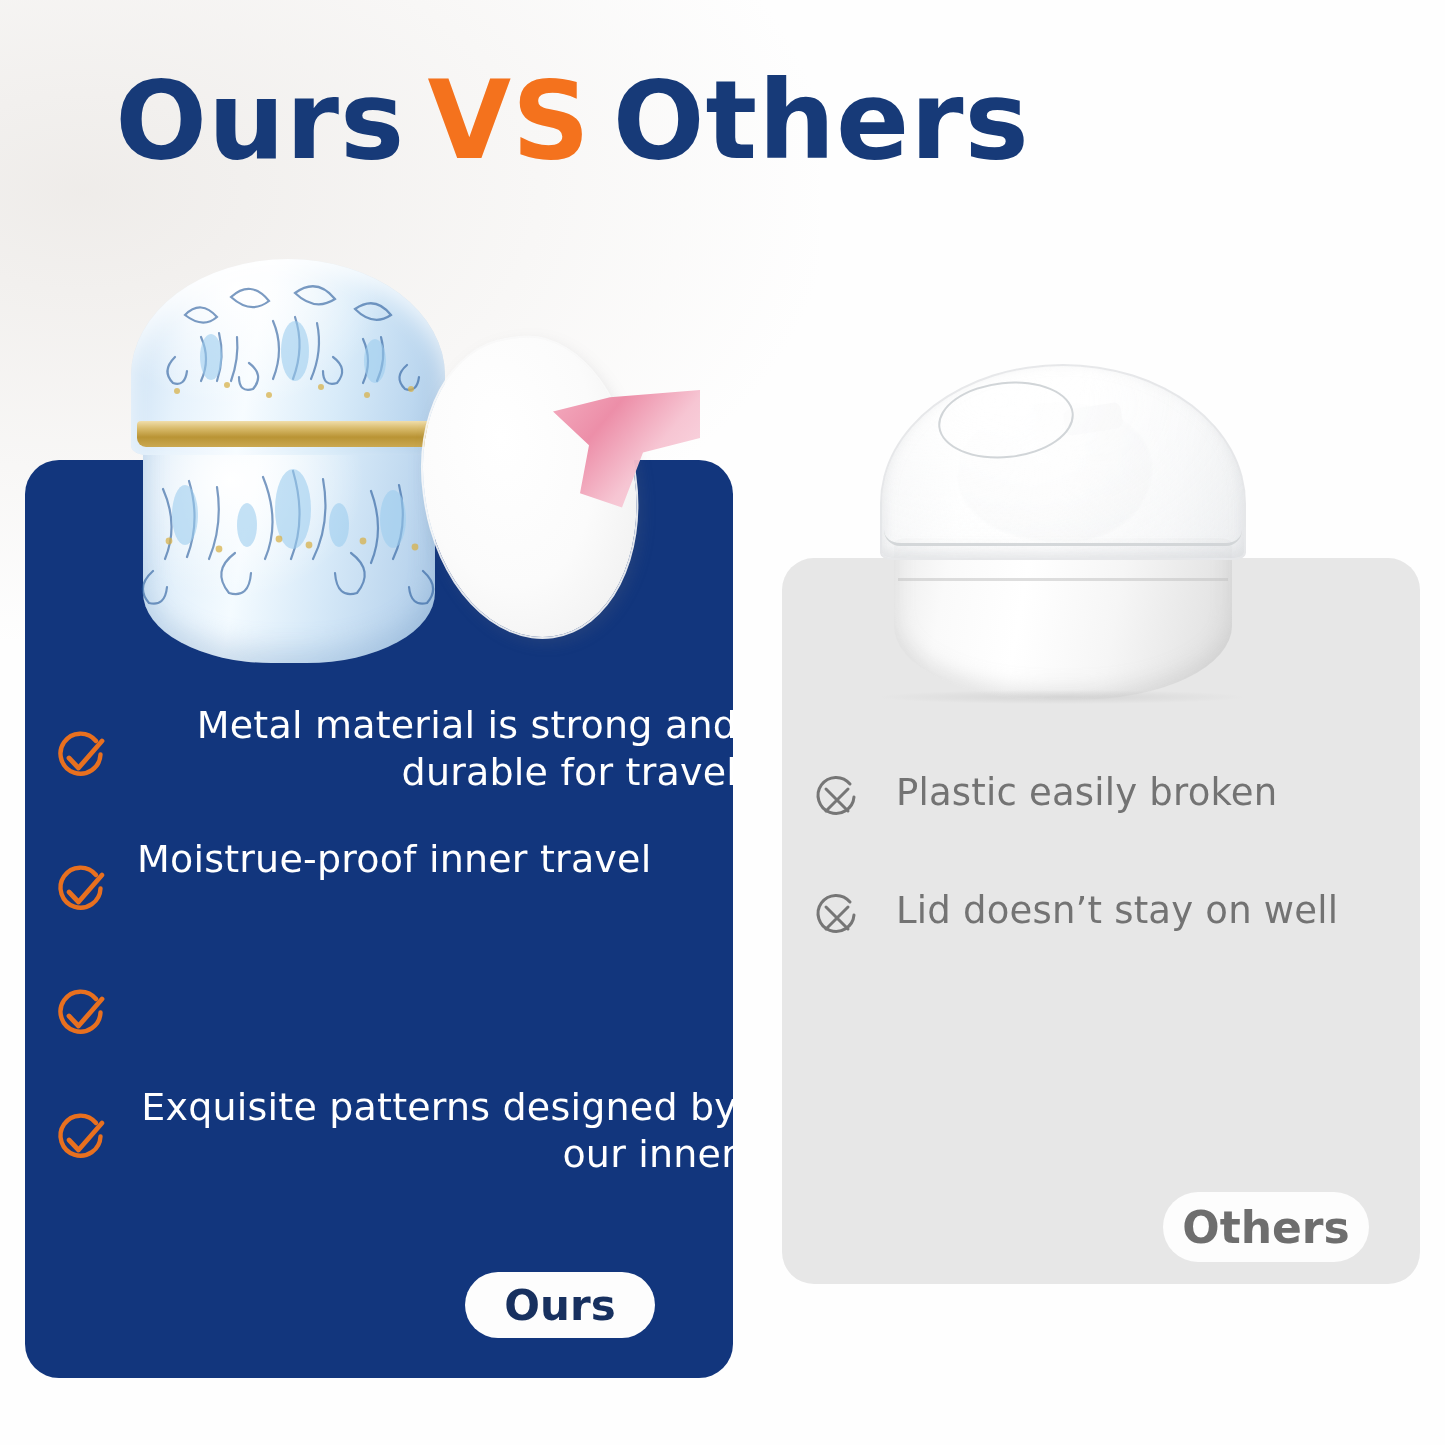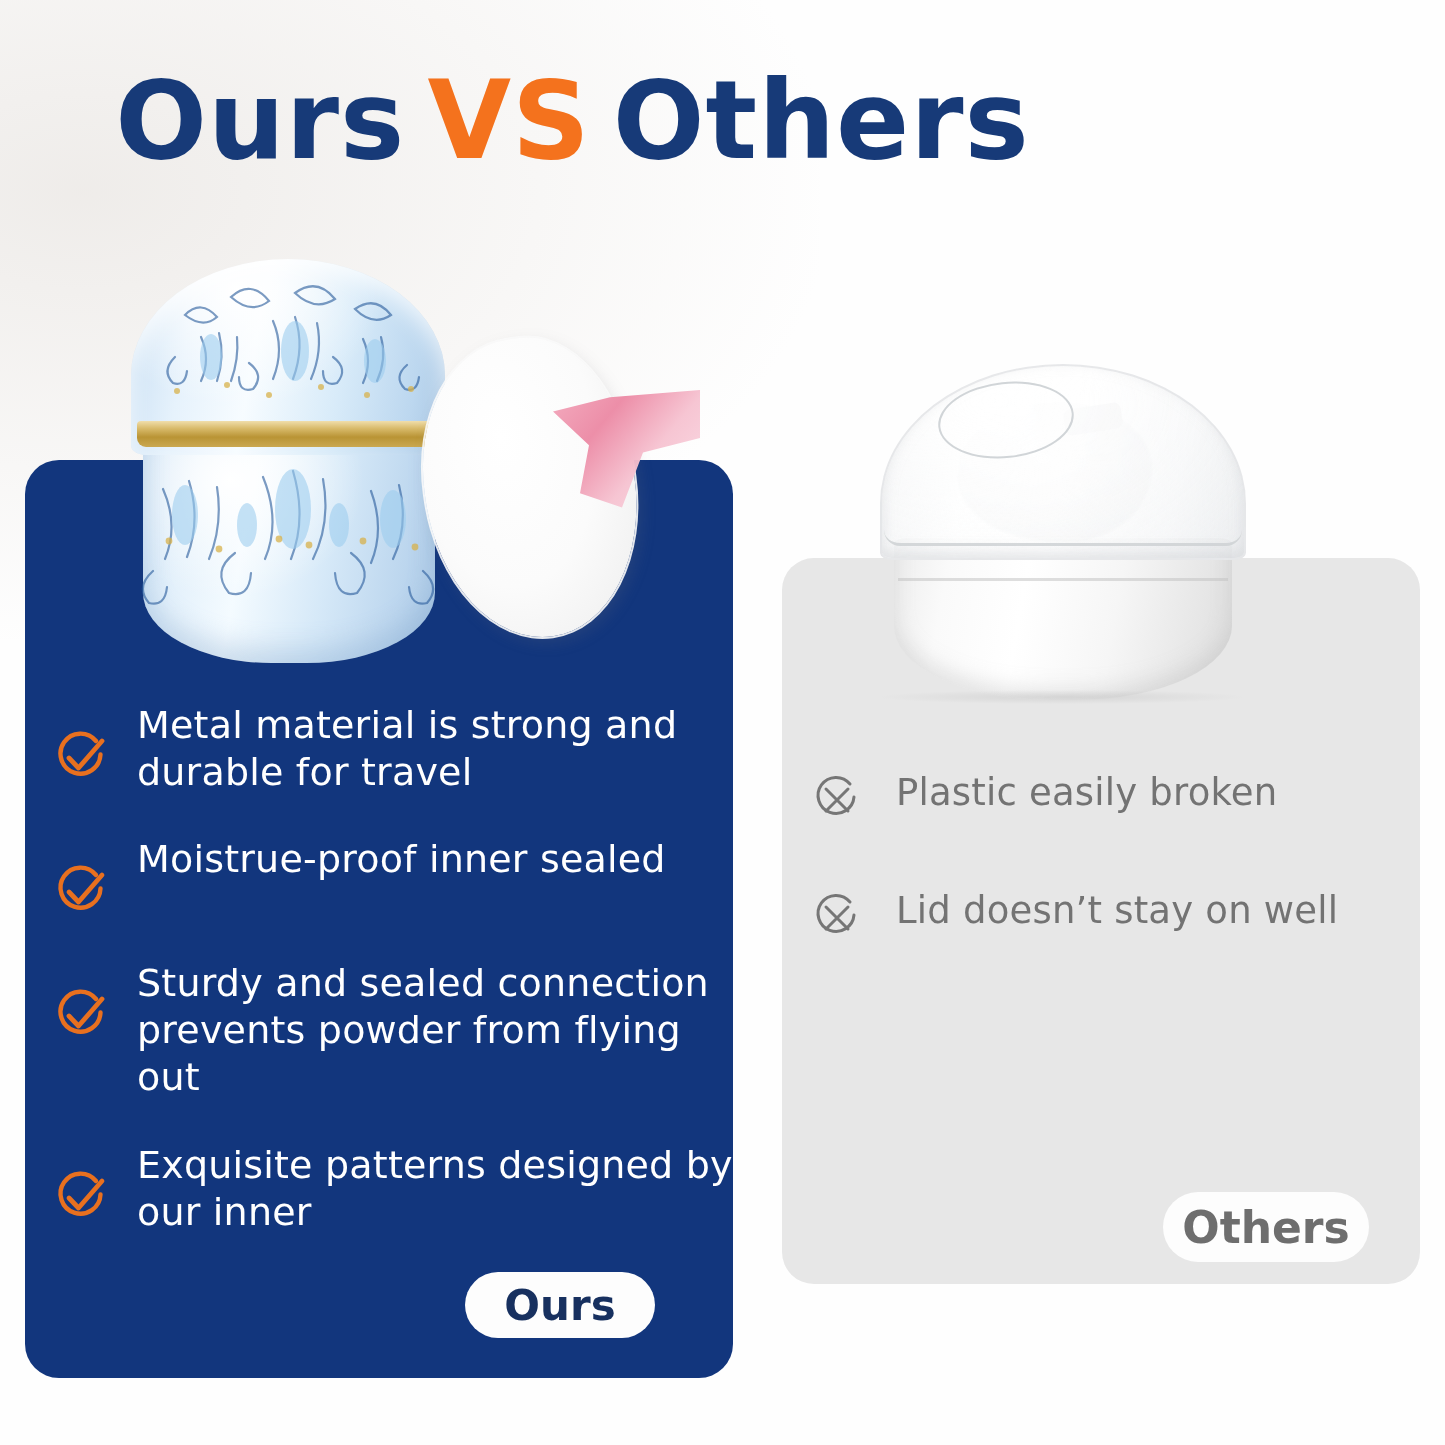--- a/index.html
+++ b/index.html
@@ -54,21 +54,21 @@
 
   .icon-wrap { flex:0 0 auto; width:58px; height:58px; }
   .list-ours   .icon-wrap { margin-top:26px; }
   .list-others .icon-wrap { margin-top:4px; margin-left:2px; width:54px; height:54px; }
 
   .row-text {
     font-family:"DejaVu Sans", sans-serif;
     font-size:38px; line-height:1.24; font-weight:400;
     letter-spacing:.2px;
   }
-  .list-ours   .row-text { color:#ffffff; margin-left:27px; max-width:600px; }
+  .list-ours   .row-text { color:#ffffff; margin-left:27px; max-width:600px;text-align:right; }
   .list-others .row-text { color:#737373; margin-left:32px; font-size:37px; max-width:560px; }
 
   
   .pill {
     position:absolute;
     background:#fdfdfd; border-radius:40px;
     display:flex; align-items:center; justify-content:center;
     font-family:"DejaVu Sans", sans-serif;
     font-weight:700;
   }
@@ -265,31 +265,30 @@
       <span class="row-text">Metal material is strong and durable for travel</span>
     </div>
 
     <div class="row">
       <span class="icon-wrap">
         <svg viewBox="0 0 58 58" width="58" height="58">
           <path d="M44 13 A20 20 0 1 0 48.5 26.5" fill="none" stroke="#e8701f" stroke-width="4.4" stroke-linecap="round"></path>
           <path d="M17 30 L26.5 40 L50 13" fill="none" stroke="#e8701f" stroke-width="4.8" stroke-linecap="round" stroke-linejoin="round"></path>
         </svg>
       </span>
-      <span class="row-text">Moistrue-proof inner sealed</span>
+      <span class="row-text">Moistrue-proof inner travel</span>
     </div>
 
     <div class="row">
       <span class="icon-wrap">
         <svg viewBox="0 0 58 58" width="58" height="58">
           <path d="M44 13 A20 20 0 1 0 48.5 26.5" fill="none" stroke="#e8701f" stroke-width="4.4" stroke-linecap="round"></path>
           <path d="M17 30 L26.5 40 L50 13" fill="none" stroke="#e8701f" stroke-width="4.8" stroke-linecap="round" stroke-linejoin="round"></path>
         </svg>
       </span>
-      <span class="row-text">Sturdy and sealed connection prevents powder from flying out</span>
     </div>
 
     <div class="row">
       <span class="icon-wrap">
         <svg viewBox="0 0 58 58" width="58" height="58">
           <path d="M44 13 A20 20 0 1 0 48.5 26.5" fill="none" stroke="#e8701f" stroke-width="4.4" stroke-linecap="round"></path>
           <path d="M17 30 L26.5 40 L50 13" fill="none" stroke="#e8701f" stroke-width="4.8" stroke-linecap="round" stroke-linejoin="round"></path>
         </svg>
       </span>
       <span class="row-text">Exquisite patterns designed by our inner</span>

